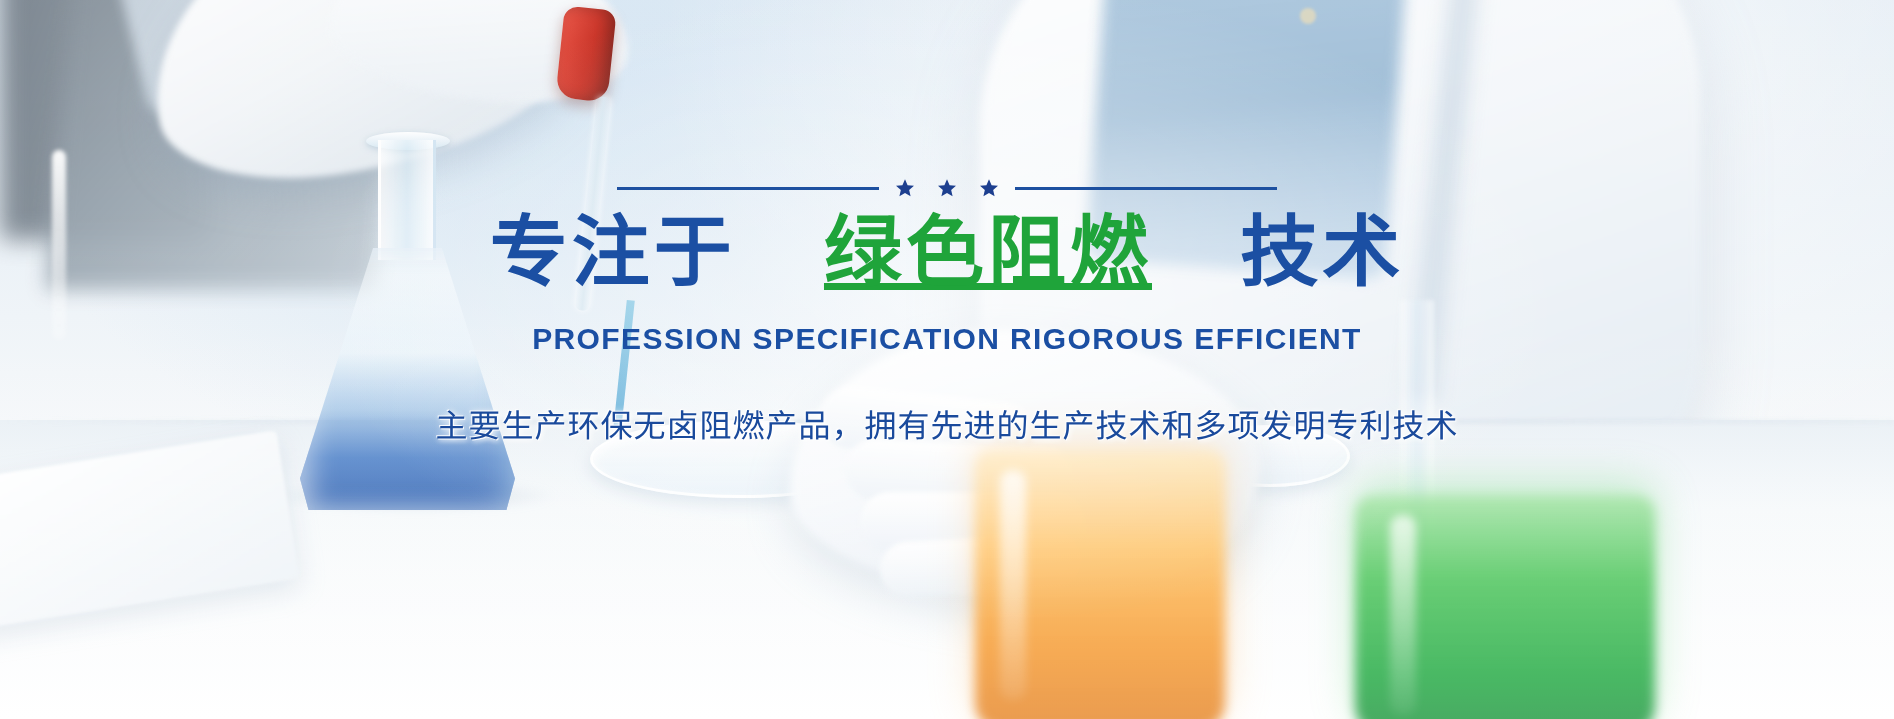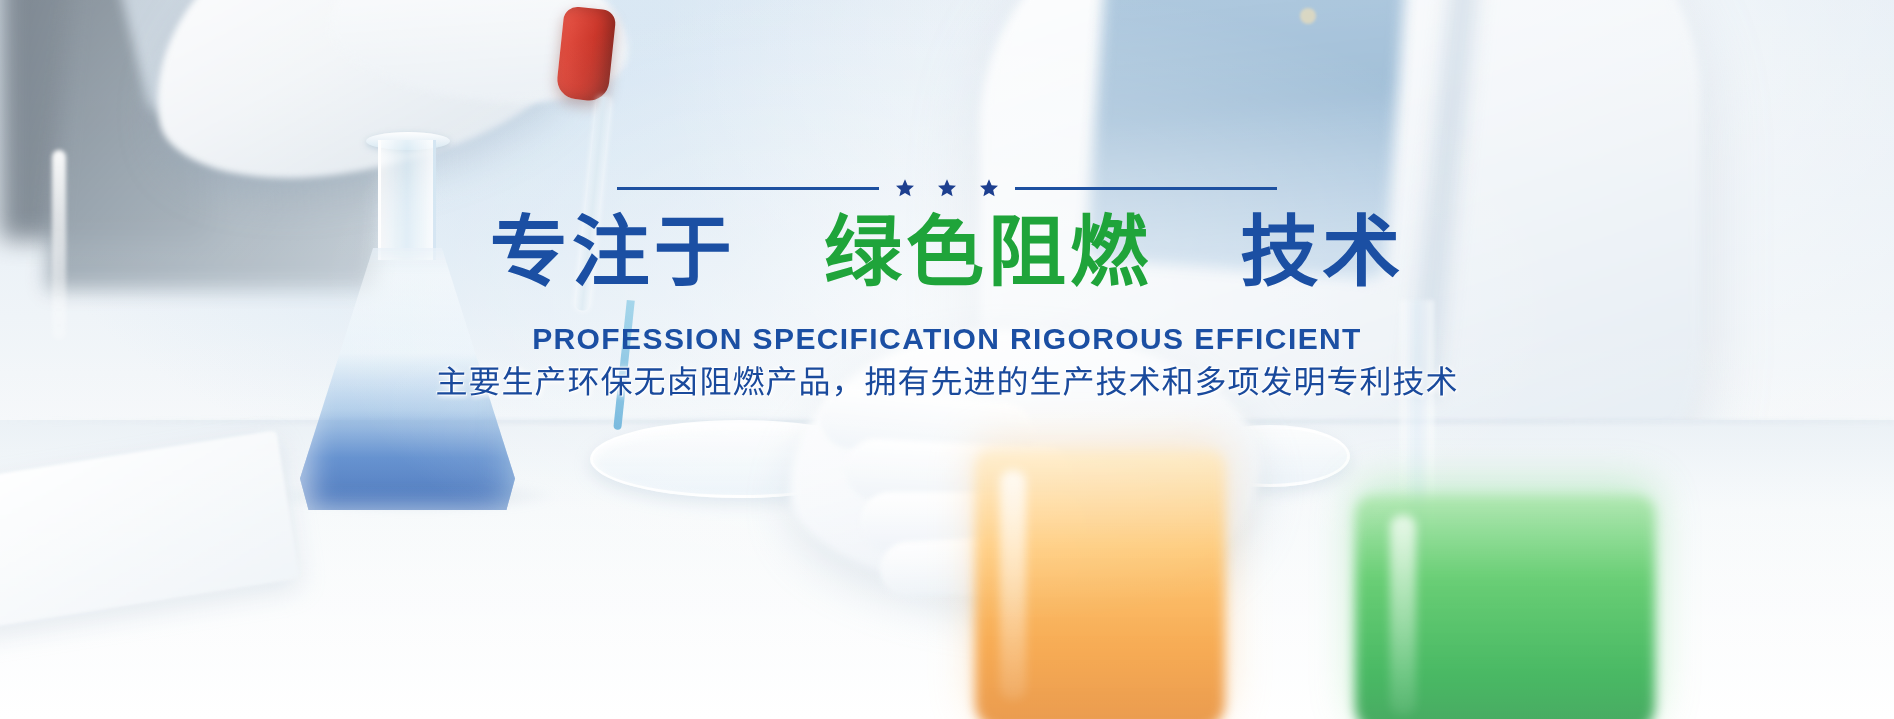--- a/index.html
+++ b/index.html
@@ -285,35 +285,36 @@
   .headline{
     margin-top:14px;
     font-size:78px;
     font-weight:bold;
     letter-spacing:4px;
     line-height:1.05;
     white-space:nowrap;
     font-family:"DejaVu Sans","Liberation Sans",sans-serif;
   }
   .h-blue{ color:#1b4fa3; }
-  .h-green{ color:#1fa43a; }
+  .h-green{ color:#1fa43a;text-decoration:underline; }
   .h-gap{ display:inline-block; width:26px; }
 
   
   .subtitle{
     margin-top:28px;
     font-size:30px;
     font-weight:bold;
     letter-spacing:1.4px;
     color:#1b4fa3;
     white-space:nowrap;
   }
 
   
   .tagline{
+    margin-top:44px;
     font-size:32px;
     color:#1a4a9c;
     letter-spacing:1px;
     white-space:nowrap;
     text-shadow:
        0 0 6px rgba(255,255,255,.95),
        1px 1px 0 rgba(255,255,255,.9),
       -1px -1px 0 rgba(255,255,255,.9),
        2px 2px 5px rgba(255,255,255,.8);
     font-family:"DejaVu Sans","Liberation Sans",sans-serif;

